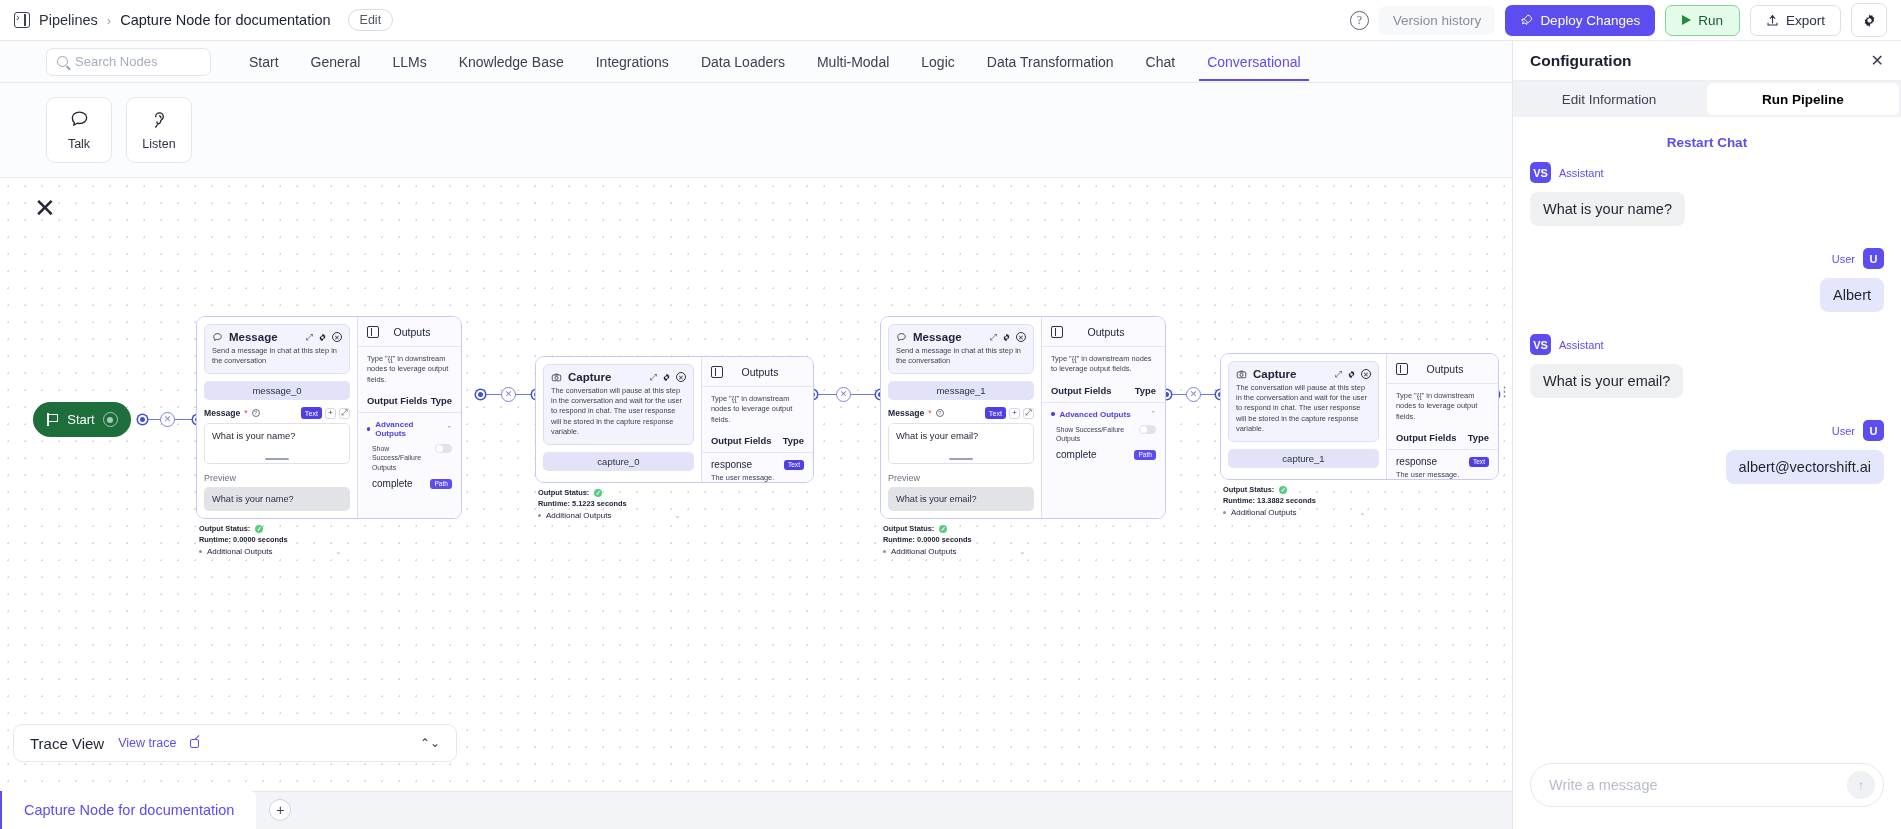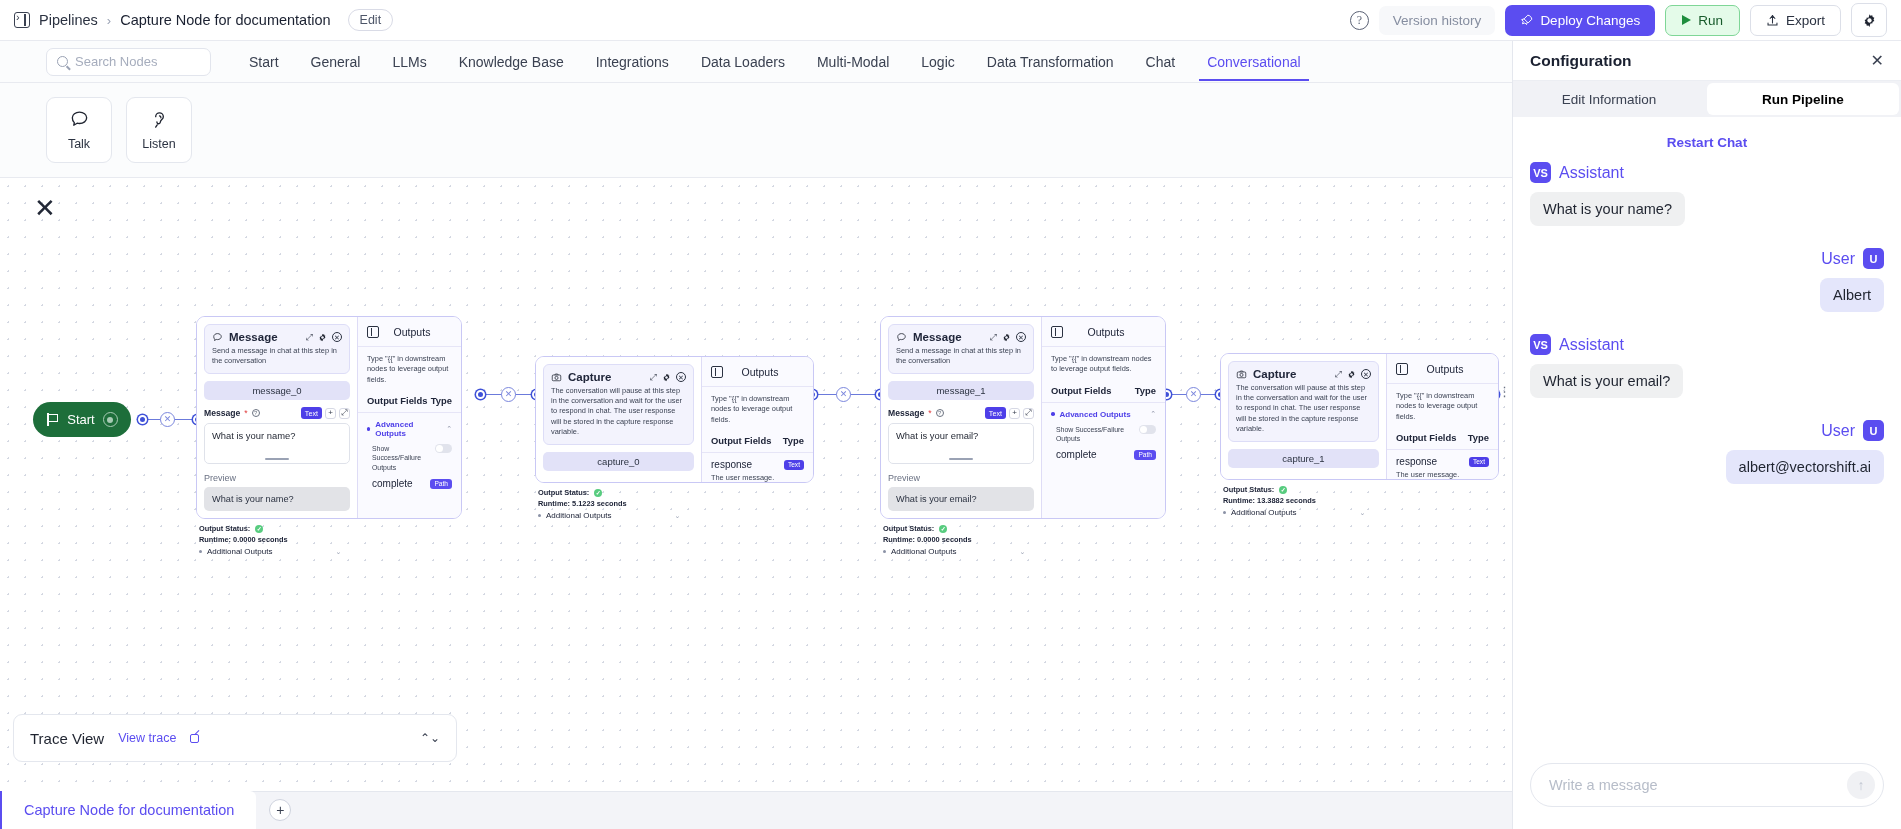--- a/index.html
+++ b/index.html
@@ -219,21 +219,21 @@
   .foot-line { display:flex; align-items:center; gap:5px; font-size:7.4px; color:#20263a; font-weight:700; }
   .ok-badge { width:8px;height:8px;border-radius:50%;background:#58cc7f; display:flex;align-items:center;justify-content:center;color:#fff;font-size:6px;}
   .foot-rt { font-size:7.4px; color:#20263a; margin-top:2px; font-weight:600;}
   .foot-add { display:flex; align-items:center; gap:5px; font-size:8px; color:#20263a; margin-top:3px; }
   .foot-add .d { width:3px;height:3px;border-radius:50%;background:#8b92a6;}
   .foot-caret { margin-left:auto; font-size:7px;color:#9aa2b4;}
   .dots-v { position:absolute; font-size:13px; color:#6a7183; line-height:0.6; letter-spacing:0; }
 
   
   .trace {
-    position:absolute; left:13px; bottom:67px; width:444px; height:48px;
+    position:absolute; left:13px; bottom:67px; width:444px; height:38px;
     background:#fff; border:1px solid #e4e7ee; border-radius:9px;
     display:flex; align-items:center; padding:0 16px; gap:14px;
   }
   .trace-title { font-size:15px; color:#1f2430; font-weight:500; }
   .trace-link { font-size:12.5px; color:#5b4df0; }
   .ext-ico { width:9px;height:9px;border:1.3px solid #5b4df0;border-radius:2px; position:relative; }
   .ext-ico::after{content:"";position:absolute;right:-2px;top:-3px;width:6px;height:1.3px;background:#5b4df0;transform:rotate(-45deg);}
   .trace-caret { margin-left:auto; font-size:12px; color:#3a4151; line-height:1; }
 
   
@@ -270,21 +270,21 @@
   .cfg-tab.active { background:#fff; color:#000000; font-weight:600; border-radius:6px; margin:2px; }
   .restart { text-align:center; font-size:13.5px; color:#5b4df0; font-weight:600; padding:18px 0 8px 0; }
   .chat { flex:1; padding:4px 17px 0 17px; overflow:hidden; }
   .msg-block { margin-bottom:22px; }
   .msg-head { display:flex; align-items:center; gap:8px; margin-bottom:9px; }
   .msg-head.right { justify-content:flex-end;margin-top:16px; }
   .avatar {
     width:21px;height:21px;border-radius:5px;background:#5b4df0;color:#fff;
     font-size:11px;font-weight:700;display:flex;align-items:center;justify-content:center; flex:none;
   }
-  .who { font-size:16px; color:#5b4df0; }
+  .who { font-size:11px; color:#5b4df0; }
   .bubble-a {
     display:inline-block; background:#eff0f1; border-radius:8px; padding:9px 13px;
     font-size:14.5px; color:#1f2430;
   }
   .bubble-u {
     display:inline-block; background:#e4e6fb; border-radius:8px; padding:9px 13px;
     font-size:14.5px; color:#1f2430;
   }
   .row-right { display:flex; justify-content:flex-end; }
   .composer { padding:14px 17px 22px 17px; }

